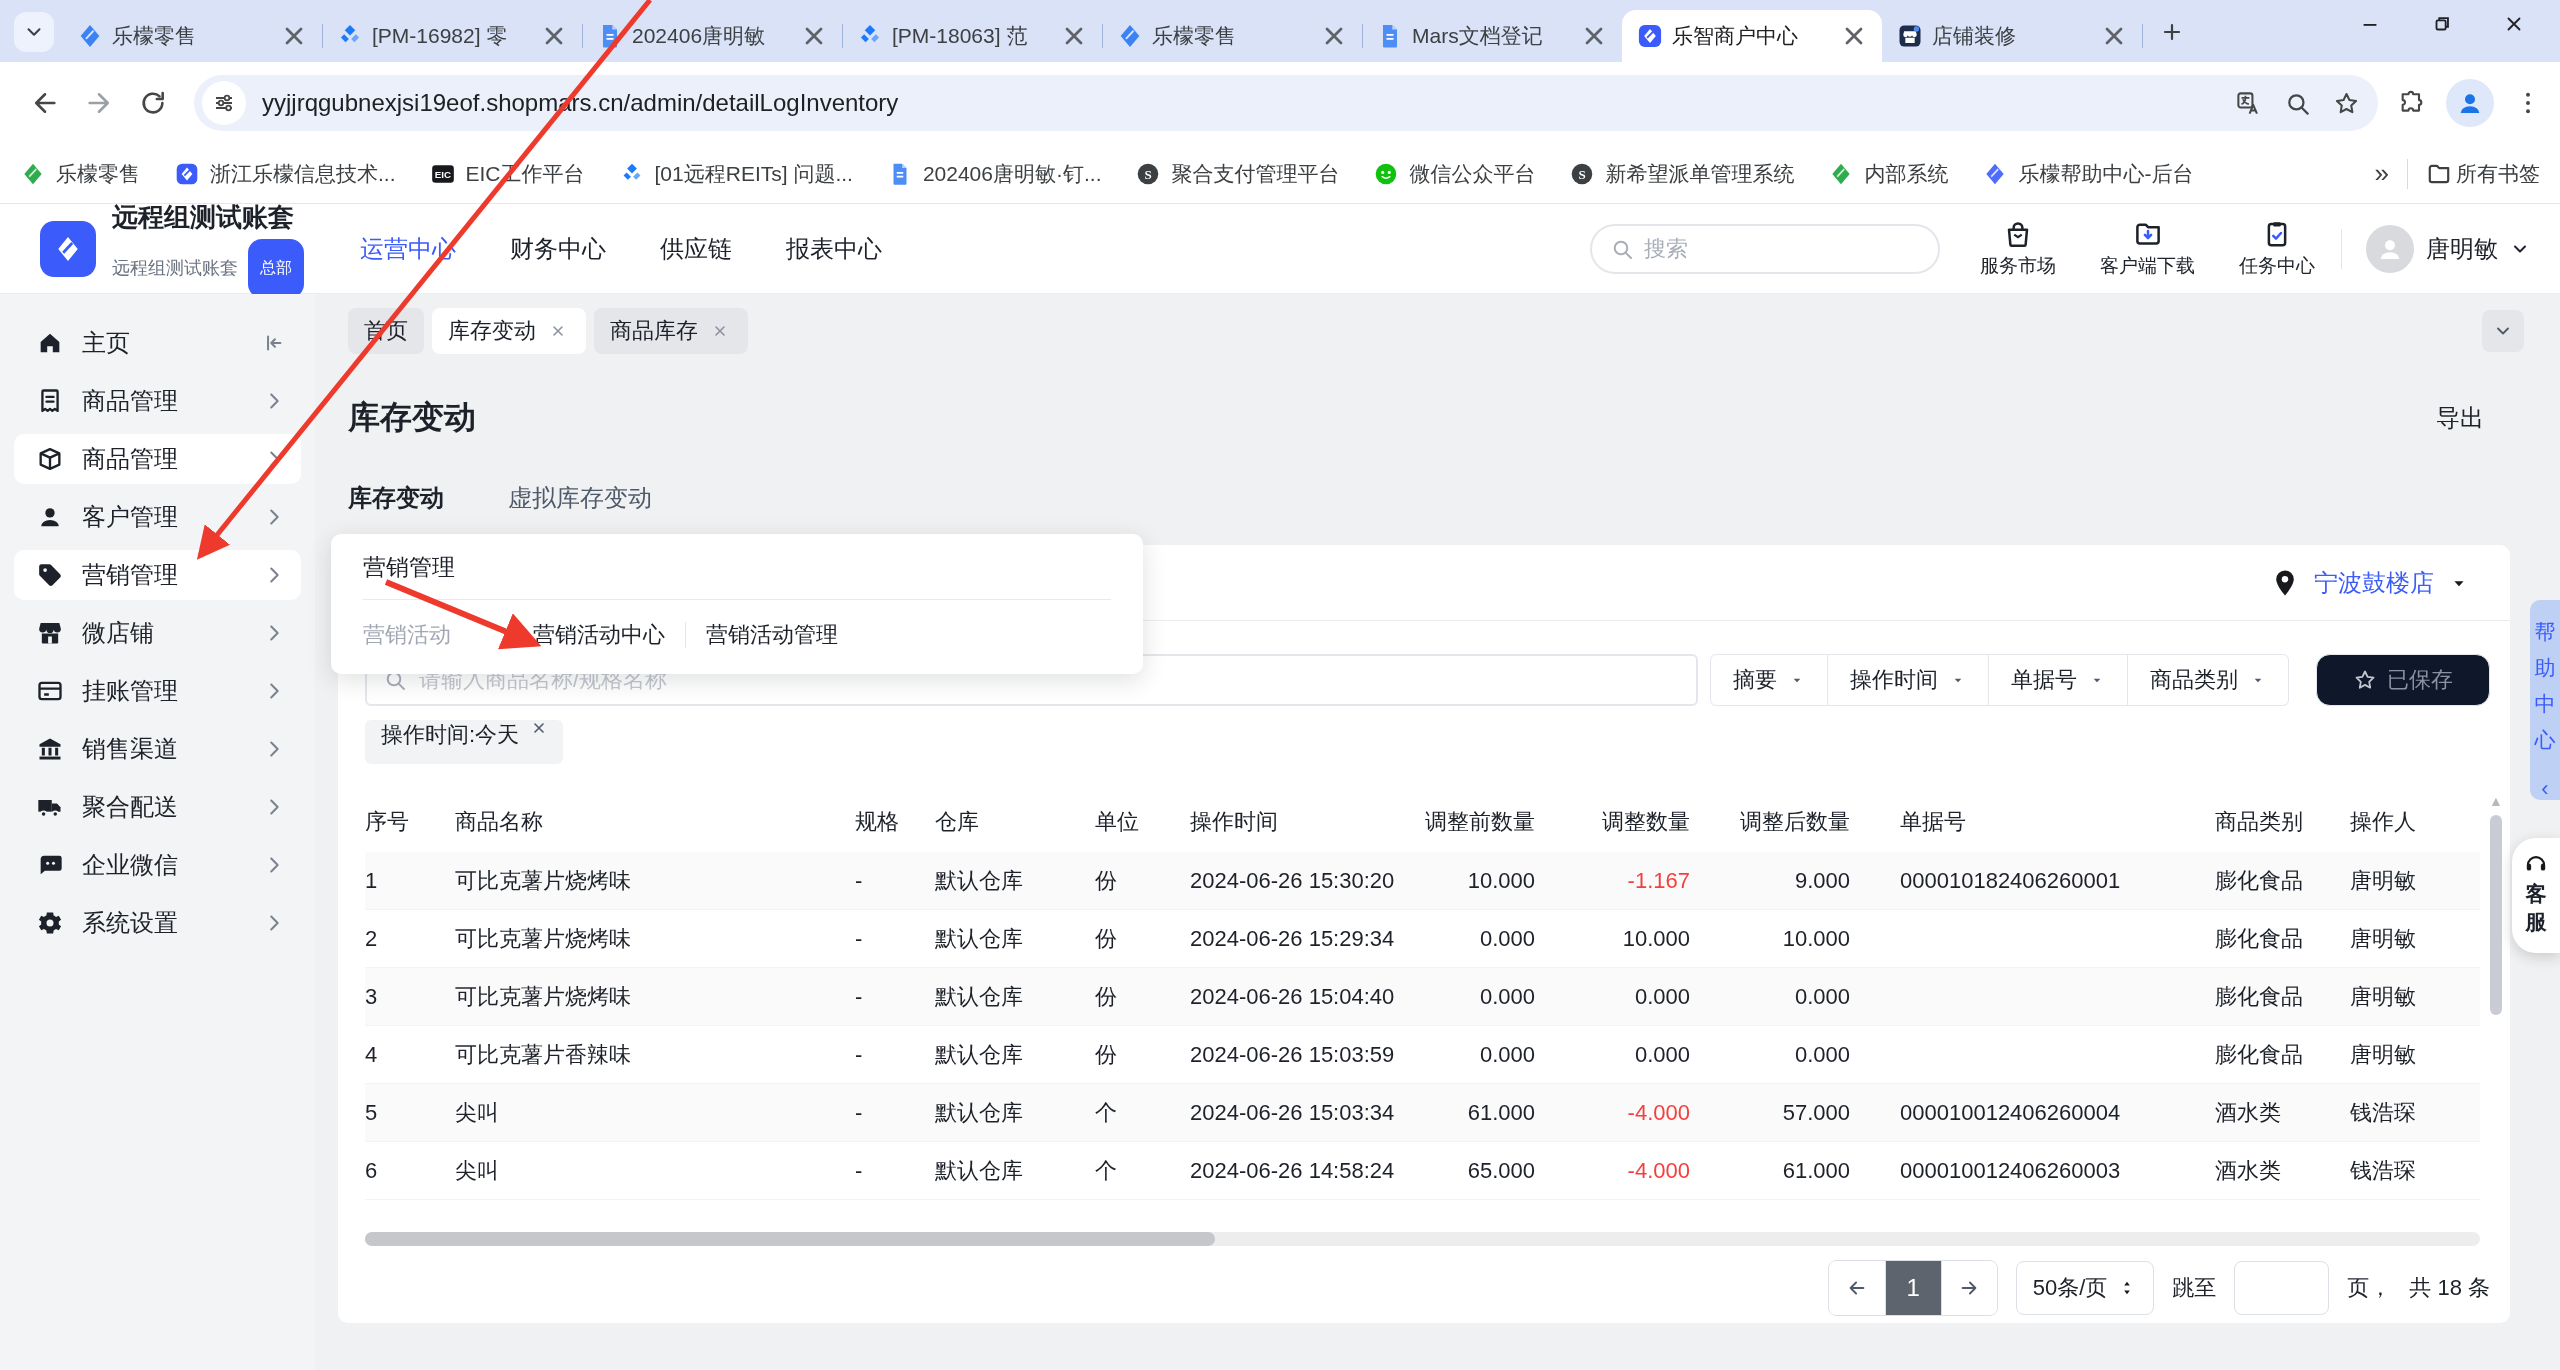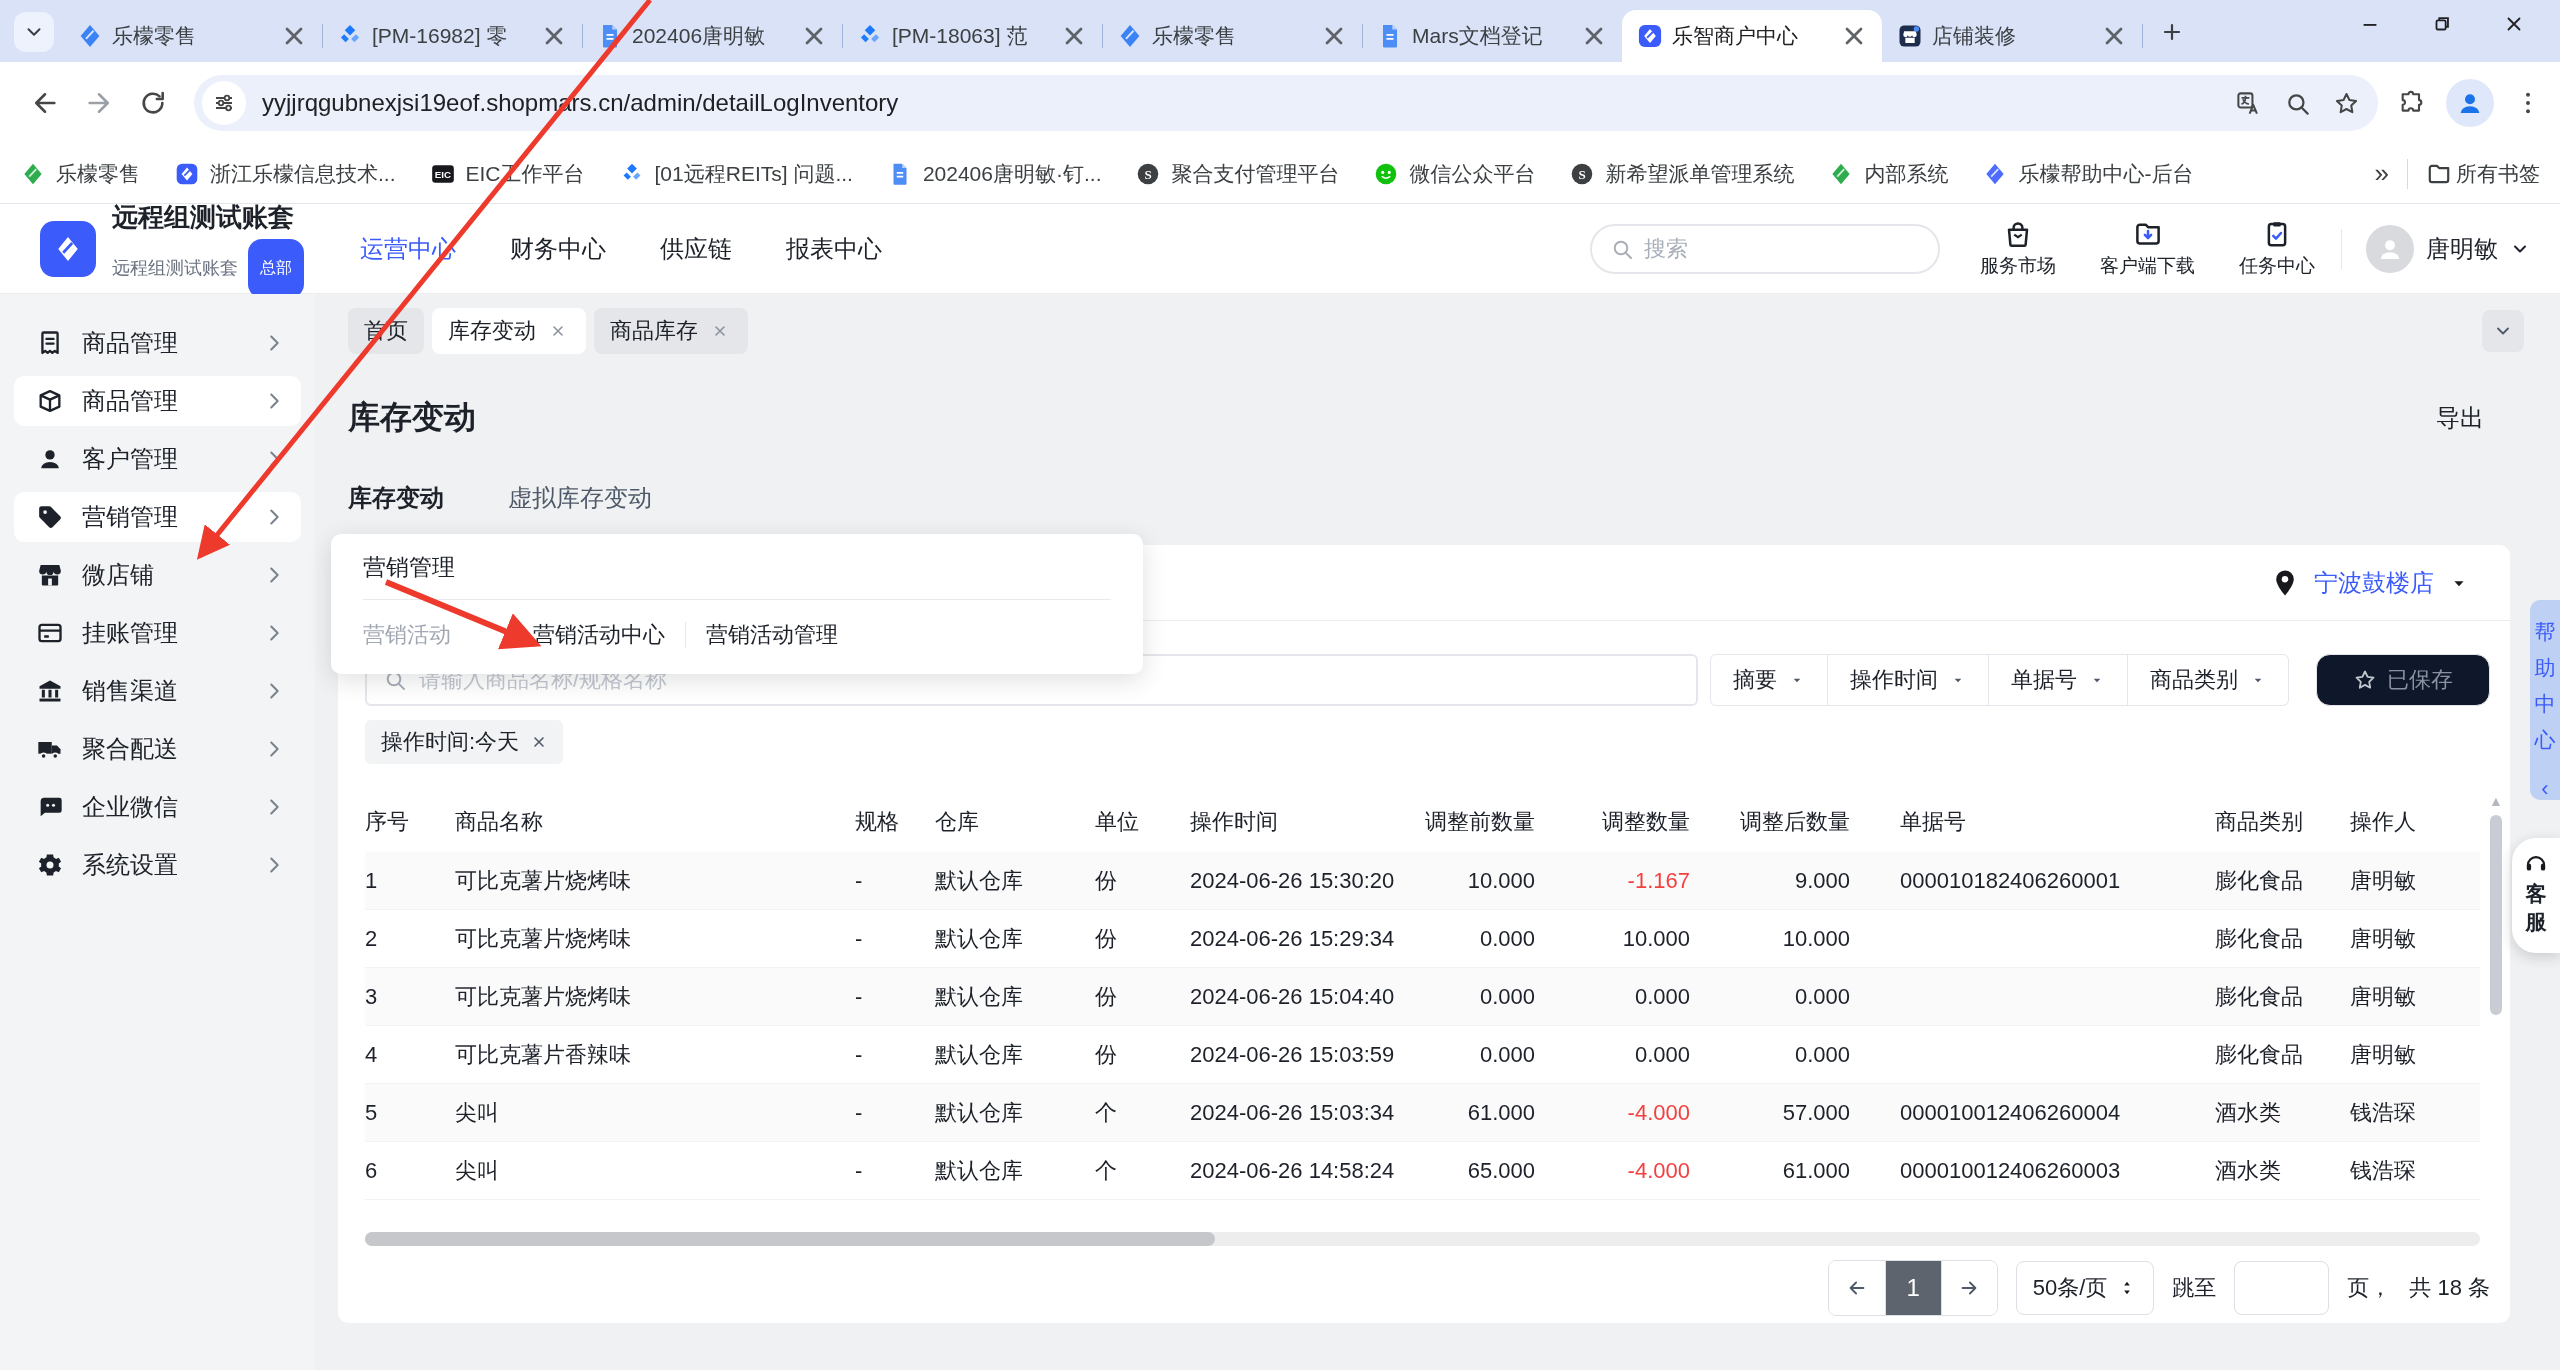--- a/index.html
+++ b/index.html
@@ -100,21 +100,21 @@
   .fsearch input { border:none; outline:none; flex:1; font-size:22px; font-family:inherit; color:#1d2129; }
   .fsearch input::placeholder { color:#c2c7cf; }
   #fgroup { display:flex; margin-left:12px; height:52px; }
   .fbtn { border:1px solid #e5e6eb; border-left-width:0; background:#fff; display:flex; align-items:center; gap:12px; padding:0 22px; font-size:22px; }
   .fbtn:first-child { border-left-width:1px; border-radius:6px 0 0 6px; }
   .fbtn:last-child { border-radius:0 6px 6px 0; }
   .fbtn .ic { font-size:16px; color:#4e5969; }
   .savedbtn { margin-left:auto; height:52px; background:#0f172a; border:1px solid #e5e6eb; border-radius:14px; display:flex; align-items:center; gap:10px; padding:0 36px; font-size:22px; color:#8a919f; }
   .savedbtn .ic { font-size:24px; color:#c2c7cf; }
   .chip-row { margin:14px 0 0 27px; display:flex; }
-  .fchip { height:44px; background:#f2f3f5; border-radius:6px; display:flex; align-items:center; gap:12px; padding:0 16px; font-size:22px; }
+  .fchip { height:44px; background:#f2f3f5; border-radius:6px; display:flex; align-items:flex-start; gap:12px; padding:0 16px; font-size:22px; }
   .fchip .ic { font-size:16px; color:#4e5969; }
 
   #tbl { margin:28px 0 0 27px; width:2115px; }
   .trow { display:grid; grid-template-columns:90px 400px 80px 160px 95px 230px 125px 155px 160px 355px 135px 130px; align-items:center; height:58px; border-bottom:1px solid #f2f3f5; font-size:22px; }
   .trow.thead { height:60px; border-bottom:none; font-weight:500; }
   .trow.odd { background:#fafafa; }
   .tc { padding-right:10px; white-space:nowrap; overflow:hidden; }
   .tc.c6,.tc.c7,.tc.c8 { text-align:right; }
   .tc.c9 { padding-left:40px; }
   .tc.neg { color:#f53f3f; }
@@ -504,20 +504,30 @@
       </div>
     <span>唐明敏</span>
     <svg class="ic cd" viewBox="0 0 24 24">
         <path d="M6 9l6 6 6-6" fill="none" stroke="currentColor" stroke-width="2.4" stroke-linecap="round" stroke-linejoin="round"></path>
       </svg>
   </div>
 </div>
 
 <div class="main">
   <div class="sidenav" id="sidenav">
+      <div class="snitem">
+        <svg class="ic mi" viewBox="0 0 24 24">
+          <path d="M4 11.2L12 4l8 7.2V20h-5.6v-5.2h-4.8V20H4z" fill="currentColor"></path>
+        </svg>
+        <span class="lbl">主页</span>
+        <svg class="ic tr" viewBox="0 0 24 24">
+          <path d="M5.5 5v14" stroke="currentColor" stroke-width="2.2" stroke-linecap="round"></path>
+          <path d="M19 12H9.5M13 8l-4 4 4 4" fill="none" stroke="currentColor" stroke-width="2.2" stroke-linecap="round" stroke-linejoin="round"></path>
+        </svg>
+      </div>
       <div class="snitem">
         <svg class="ic mi" viewBox="0 0 24 24">
           <path d="M6.5 3h11a1 1 0 011 1v16.5l-2.4-1.7-2.1 1.7-2-1.7-2 1.7-2.1-1.7-2.4 1.7V4a1 1 0 011-1z" fill="none" stroke="currentColor" stroke-width="2" stroke-linejoin="round"></path>
           <path d="M9 8.5h6M9 12.5h6" stroke="currentColor" stroke-width="2" stroke-linecap="round"></path>
         </svg>
         <span class="lbl">商品管理</span>
         <svg class="ic tr" viewBox="0 0 24 24">
           <path d="M9 5l7 7-7 7" fill="none" stroke="currentColor" stroke-width="2.2" stroke-linecap="round" stroke-linejoin="round"></path>
         </svg>
       </div>

